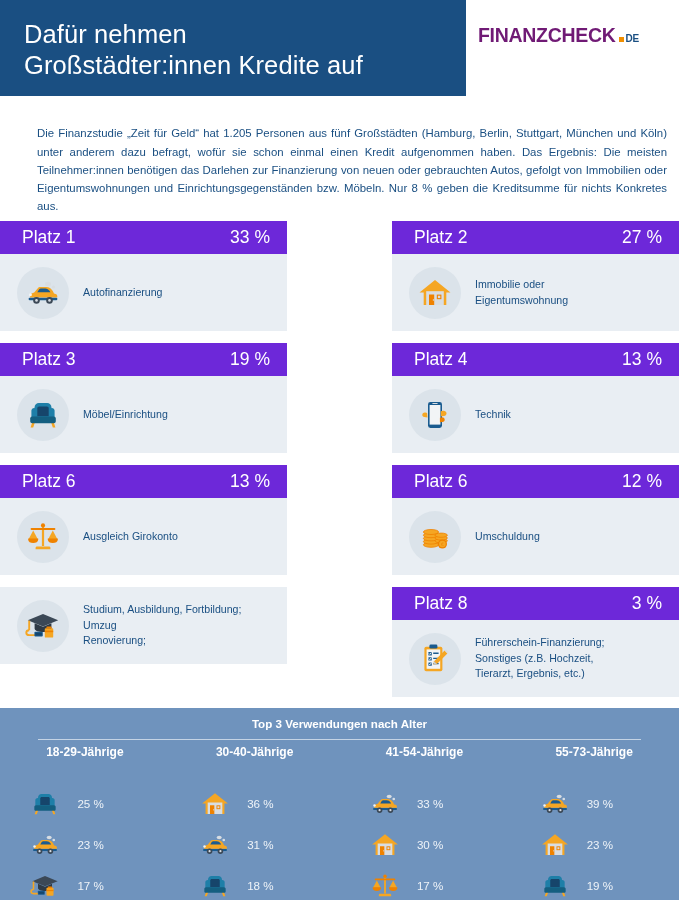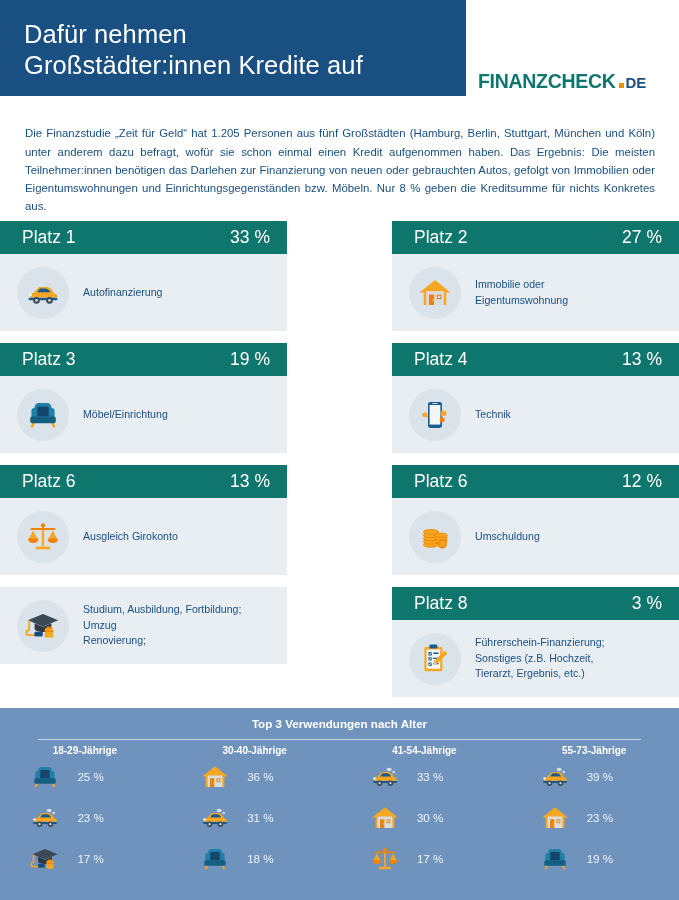--- a/index.html
+++ b/index.html
@@ -11,54 +11,54 @@
   }
   .page{position:relative;width:676px;height:900px;}
 
   
   .header{position:absolute;left:0;top:0;width:679px;height:97px;}
   .header-band{position:absolute;left:0;top:0;width:466px;height:96px;background:#1a4f82;}
   .header-title{position:absolute;left:24px;top:19px;width:430px;
     color:#ffffff;font-size:25.5px;line-height:31px;font-weight:400;letter-spacing:0.1px;}
   .header-title .l2{display:block;}
   .logo{position:absolute;left:478px;top:24px;display:flex;align-items:baseline;}
-  .logo-main{font-size:19.5px;font-weight:bold;color:#0f766e;letter-spacing:-0.3px;margin-top:46px;}
+  .logo-main{font-size:19.5px;font-weight:bold;color:#701a75;letter-spacing:-0.3px;}
   .logo-dot{display:inline-block;width:5px;height:5px;background:#f18f00;margin:0 2px 0 3px;}
-  .logo-de{font-size:15px;font-weight:bold;color:#1a4f82;letter-spacing:-0.2px;}
+  .logo-de{font-size:10px;font-weight:bold;color:#1a4f82;letter-spacing:-0.2px;}
 
   
-  .intro{position:absolute;left:25px;top:113px;width:630px;
+  .intro{position:absolute;left:37px;top:113px;width:630px;
     font-size:11.4px;line-height:18.2px;color:#1a4f82;text-align:justify;}
 
   
   .cards{position:absolute;left:0;top:221px;width:679px;}
   .card-row{position:relative;height:122px;}
   .card{position:absolute;top:0;width:287px;}
   .card.left{left:0;}
   .card.right{left:392px;}
-  .card-bar{height:33px;background:#0f766e;display:flex;align-items:center;
+  .card-bar{height:33px;background:#6d28d9;display:flex;align-items:center;
     justify-content:space-between;padding:0 17px 0 22px;box-sizing:border-box;}
   .card-bar .rank{color:#ffffff;font-size:17.5px;}
   .card-bar .pct{color:#ffffff;font-size:17.5px;}
   .card-body{height:77px;background:#e9eef3;display:flex;align-items:center;padding-left:17px;
     box-sizing:border-box;}
   .icon-circle{width:52px;height:52px;border-radius:50%;background:#dbe3ea;
     flex:0 0 52px;display:flex;align-items:center;justify-content:center;}
   .icon-circle svg{display:block;}
   .card-label{margin-left:14px;font-size:10.6px;line-height:15.5px;color:#1a4f82;}
   .card-label span{display:block;}
 
   
   .bottom{position:absolute;left:0;top:708px;width:679px;height:192px;background:#6f93bd;}
   .bottom-title{position:absolute;left:0;top:9px;width:679px;text-align:center;
     color:#ffffff;font-size:11.6px;font-weight:bold;}
   .bottom-rule{position:absolute;left:38px;top:31px;width:603px;height:1px;background:#c5d4e5;}
   .age-cols{position:absolute;left:0;top:37px;width:679px;display:flex;}
   .age-col{width:169.75px;display:flex;flex-direction:column;align-items:center;}
-  .age-col-title{color:#ffffff;font-size:10px;font-weight:bold;margin-bottom:0;}
+  .age-col-title{color:#ffffff;font-size:12px;font-weight:bold;margin-bottom:24px;}
   .age-item{height:41px;display:flex;align-items:center;width:125px;}
   .age-ico{width:46px;height:36px;flex:0 0 46px;display:flex;align-items:center;justify-content:center;}
   .age-pct{margin-left:9px;color:#eef3f8;font-size:11.6px;}
 </style>
 </head>
 <body>
 
 <div class="page">
 
   <div class="header">

